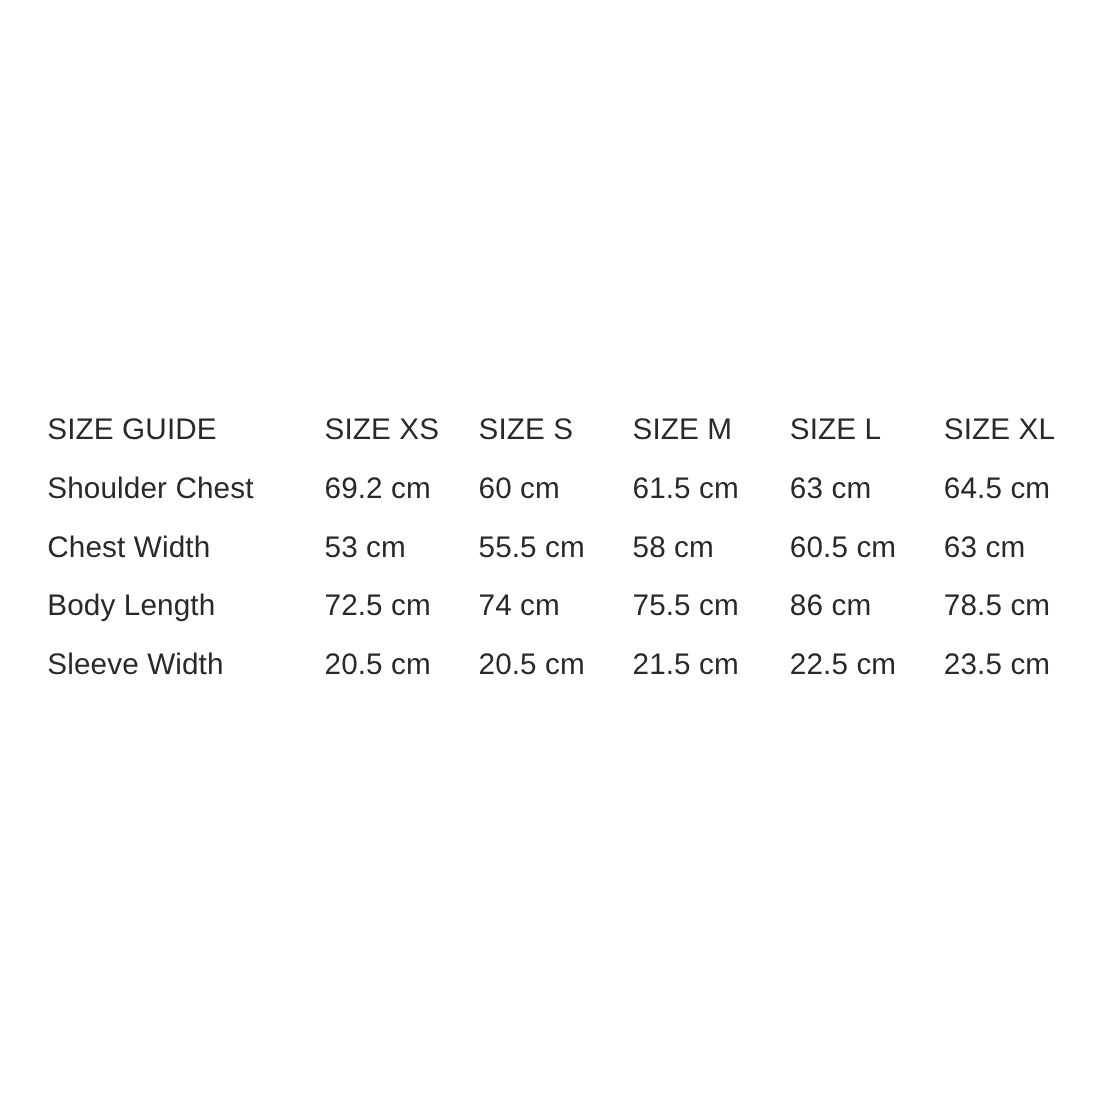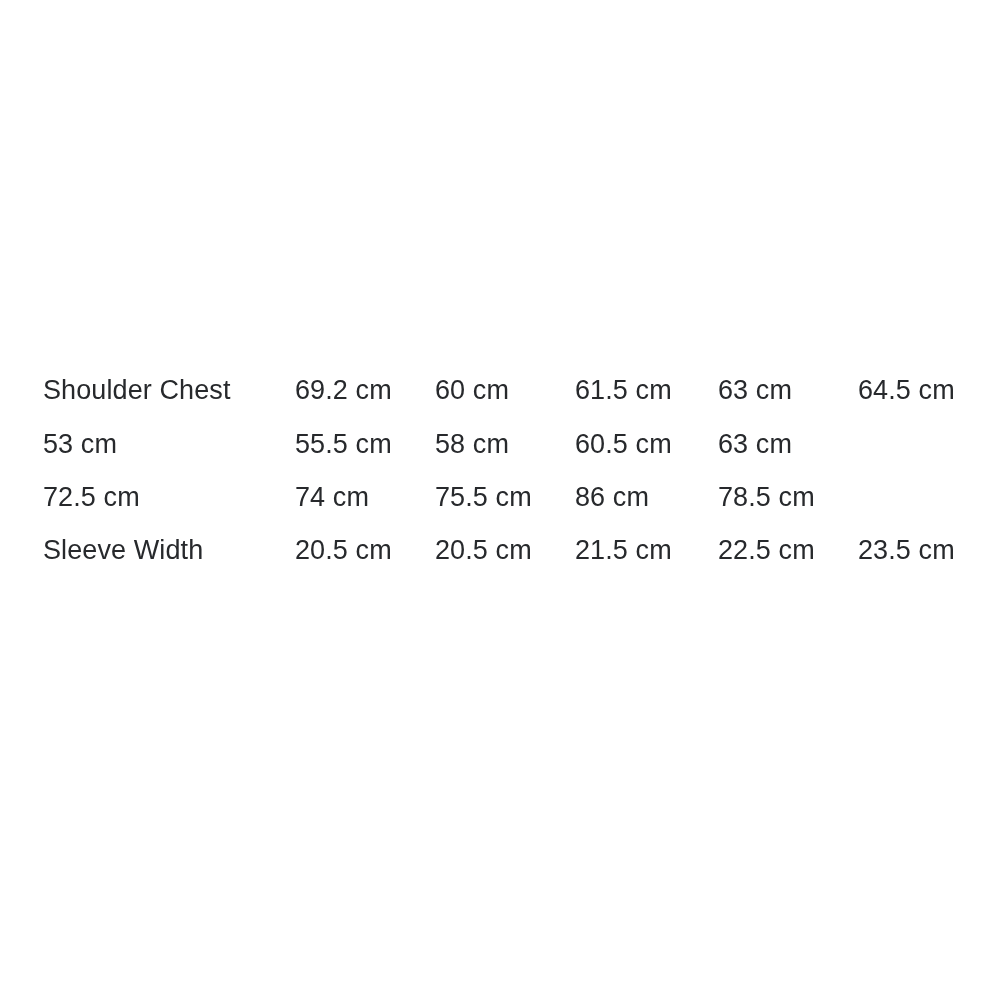--- a/index.html
+++ b/index.html
@@ -32,39 +32,49 @@
     letter-spacing: 0.1px;
     white-space: nowrap;
     color: #27292c;
   }
 </style>
 </head>
 <body>
 
 <div class="size-table">
 
+  <div class="row">
+    <div class="cell">SIZE GUIDE</div>
+    <div class="cell">SIZE XS</div>
+    <div class="cell">SIZE S</div>
+    <div class="cell">SIZE M</div>
+    <div class="cell">SIZE L</div>
+    <div class="cell">SIZE XL</div>
+  </div>
 
   <div class="row">
     <div class="cell">Shoulder Chest</div>
     <div class="cell">69.2 cm</div>
     <div class="cell">60 cm</div>
     <div class="cell">61.5 cm</div>
     <div class="cell">63 cm</div>
     <div class="cell">64.5 cm</div>
   </div>
 
   <div class="row">
+    <div class="cell">Chest Width</div>
     <div class="cell">53 cm</div>
     <div class="cell">55.5 cm</div>
     <div class="cell">58 cm</div>
     <div class="cell">60.5 cm</div>
     <div class="cell">63 cm</div>
   </div>
 
   <div class="row">
+    <div class="cell">Body Length</div>
     <div class="cell">72.5 cm</div>
     <div class="cell">74 cm</div>
     <div class="cell">75.5 cm</div>
     <div class="cell">86 cm</div>
     <div class="cell">78.5 cm</div>
   </div>
 
   <div class="row">
     <div class="cell">Sleeve Width</div>
     <div class="cell">20.5 cm</div>

